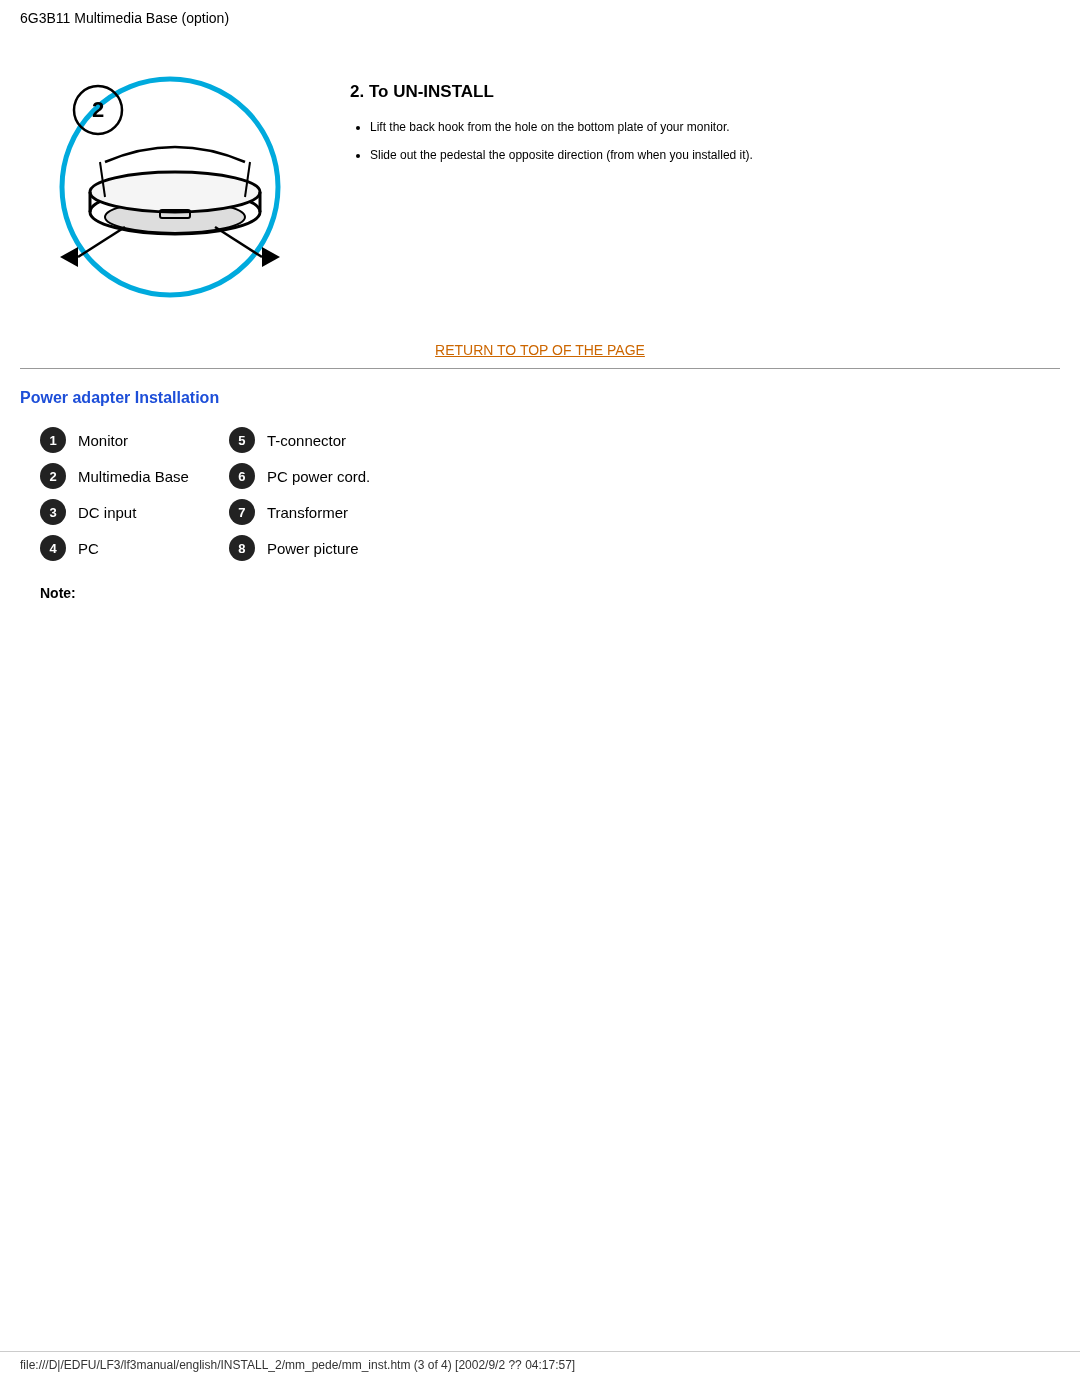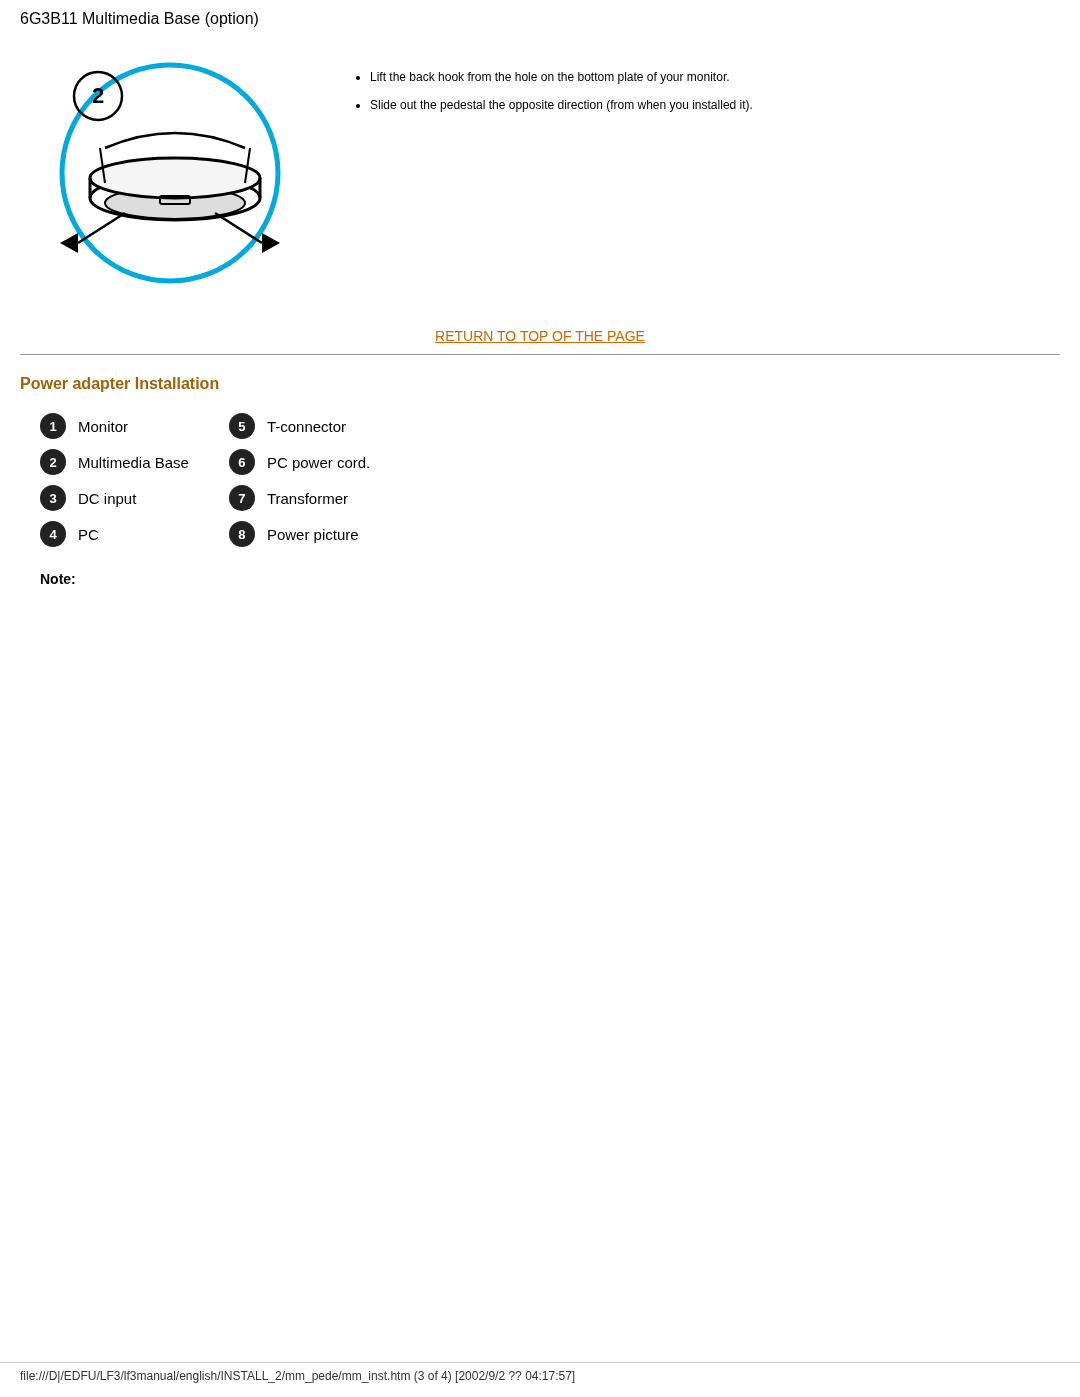--- a/index.html
+++ b/index.html
@@ -9,23 +9,23 @@
       font-size: 14px;
       color: #000000;
       width: 1080px;
       min-height: 1397px;
       position: relative;
     }
     .page-wrapper {
       padding: 10px 20px 40px 20px;
     }
     .header-text {
-      font-size: 16px;
+      font-size: 14px;
       color: #000;
-      margin-bottom: 10px;
+      margin-bottom: 26px;
     }
     .section-top {
       display: flex;
       flex-direction: row;
       align-items: flex-start;
       margin-bottom: 20px;
       padding: 10px 0;
     }
     .diagram-area {
       width: 300px;
@@ -67,21 +67,21 @@
       font-size: 14px;
       cursor: pointer;
       text-align: center;
     }
     .divider {
       border: none;
       border-top: 1px solid #999;
       margin: 8px 0 20px 0;
     }
     .power-section-title {
-      color: #a16207;
+      color: #1d4ed8;
       font-weight: bold;
       font-size: 16px;
     }
     .sub-section {
       margin-left: 60px;
     }
     .sub-section h3 {
       font-weight: bold;
       font-size: 15px;
       margin-bottom: 8px;
@@ -150,21 +150,21 @@
       margin: 0 2px;
     }
     .footer-bar {
       position: absolute;
       bottom: 10px;
       left: 0;
       right: 0;
       font-size: 12px;
       color: #333;
       text-align: left;
-      padding: 4px 20px;
+      padding: 15px 20px;
       border-top: 1px solid #ccc;
       padding-top: 6px;
     }
   </style>
 </head>
 <body>
 
 <div class="page-wrapper">
 
   <div class="header-text">6G3B11 Multimedia Base (option)</div>
@@ -197,20 +197,21 @@
         <rect x="110" y="148" width="30" height="8" rx="2" fill="none" stroke="#000" stroke-width="2"></rect>
 
         <line x1="55" y1="135" x2="50" y2="100" stroke="#000" stroke-width="2"></line>
         <line x1="195" y1="135" x2="200" y2="100" stroke="#000" stroke-width="2"></line>
 
         <path d="M55,100 Q125,70 195,100" fill="none" stroke="#000" stroke-width="2.5"></path>
       </svg>
     </div>
 
     <div class="instructions-area">
+      <h2>2. To UN-INSTALL</h2>
       <ul>
         <li>Lift the back hook from the hole on the bottom plate of your monitor.</li>
         <li>Slide out the pedestal the opposite direction (from when you installed it).</li>
       </ul>
     </div>
   </div>
 
   <div class="return-link-container">
     <a class="return-link" href="#">RETURN TO TOP OF THE PAGE</a>
   </div>

